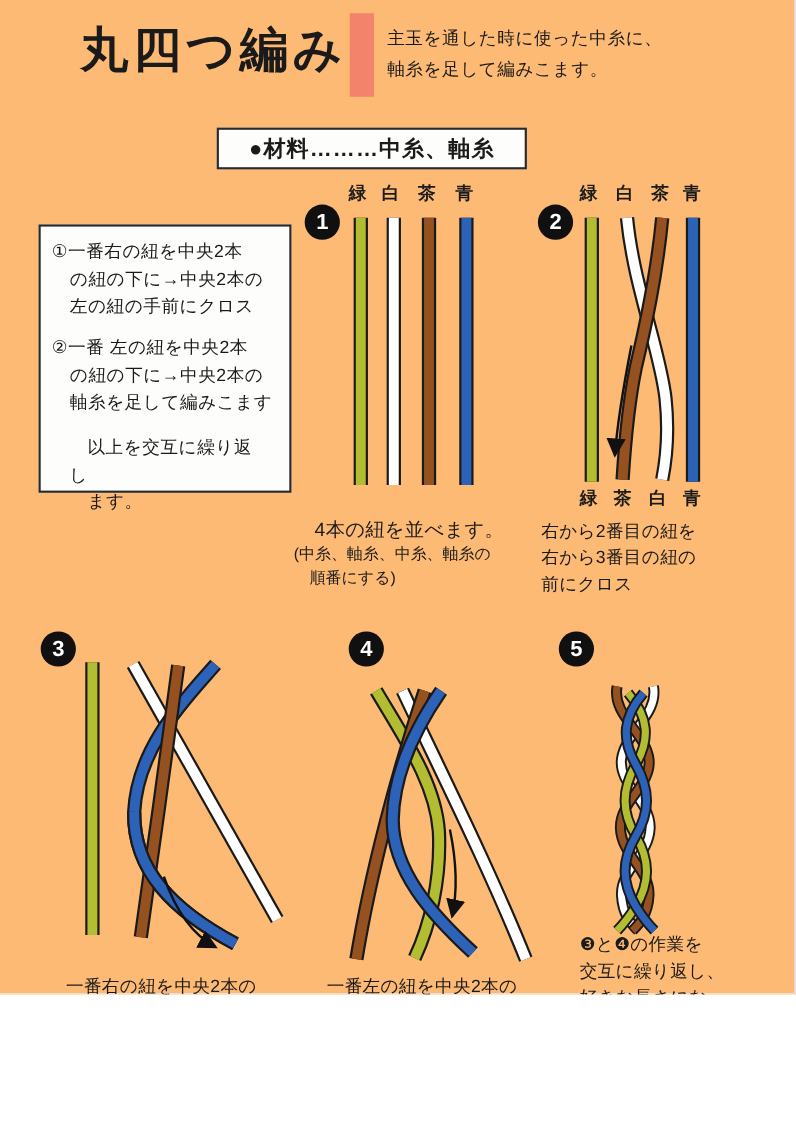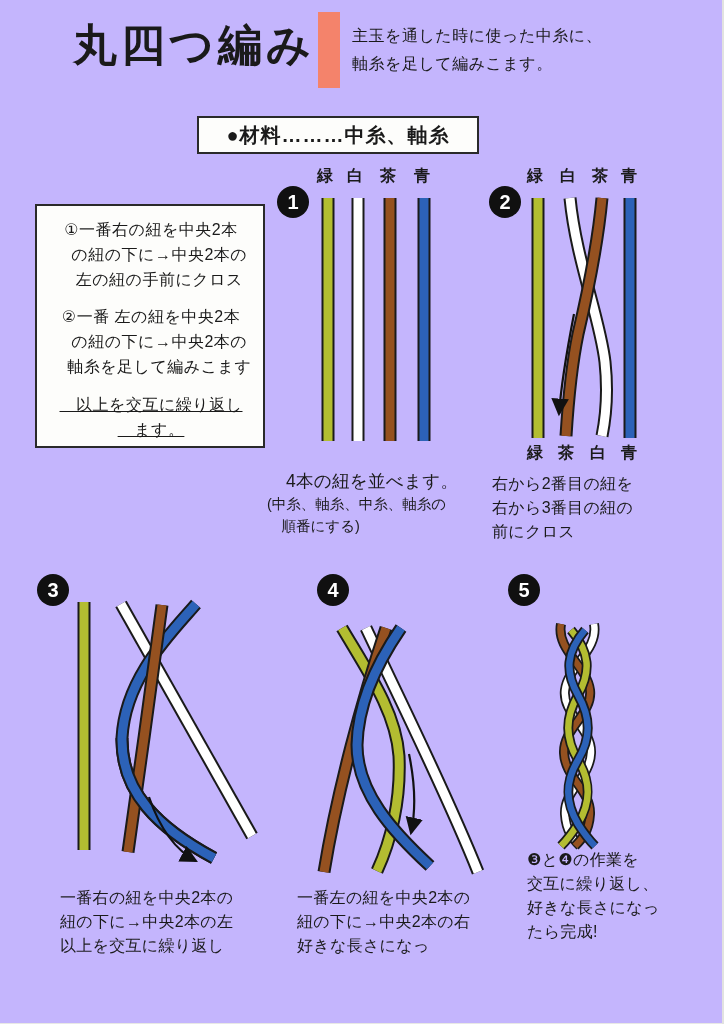--- a/index.html
+++ b/index.html
@@ -1,19 +1,19 @@
 <!DOCTYPE html>
 <html><head>
 <meta charset="utf-8">
 <style>
   html,body{margin:0;padding:0;}
   .page{
     position:relative;
-    width:724px;height:1024px;
-    background:#c4b5fd;
+    width:724px;height:904px;
+    background:#fdba74;
     font-family:"Liberation Sans","DejaVu Sans",sans-serif;
     color:#1a1a1a;
     overflow:hidden;
     box-shadow: inset -2px 0 0 #e2e2e0, inset 0 -1px 0 #e8e8e6;
   }
   .abs{position:absolute;}
   .txt{z-index:3;}
   .title{
     font-family:"DejaVu Serif","Liberation Serif",serif;
     font-size:44px;font-weight:600;letter-spacing:4px;
@@ -28,22 +28,22 @@
     font-size:20px;font-weight:700;letter-spacing:1px;
     background:#fdfdfb;
   }
   .instr-box{
     border:2px solid #2a2a2a;
     width:230px;height:244px;box-sizing:border-box;
     padding:12px 8px 8px 10px;
     font-size:16px;line-height:1.55;letter-spacing:0.5px;
     background:#fdfdfb;
   }
-  .instr-box p{margin:0 0 13px;white-space:pre-line;text-align:center;}
-  .instr-box p:last-child{margin:0;text-decoration:underline;}
+  .instr-box p{margin:0 0 13px;white-space:pre-line;}
+  .instr-box p:last-child{margin:16px;}
   .step-num{
     width:32px;height:32px;border-radius:50%;
     background:#101010;color:#ffffff;
     font-size:20px;font-weight:700;
     display:flex;align-items:center;justify-content:center;
     z-index:3;
   }
   .cord-label{font-size:16px;font-weight:600;letter-spacing:0;z-index:3;}
   .caption{font-size:16px;line-height:1.5;white-space:pre-line;letter-spacing:0.3px;}
   .caption-main{font-size:17.5px;font-weight:500;}

